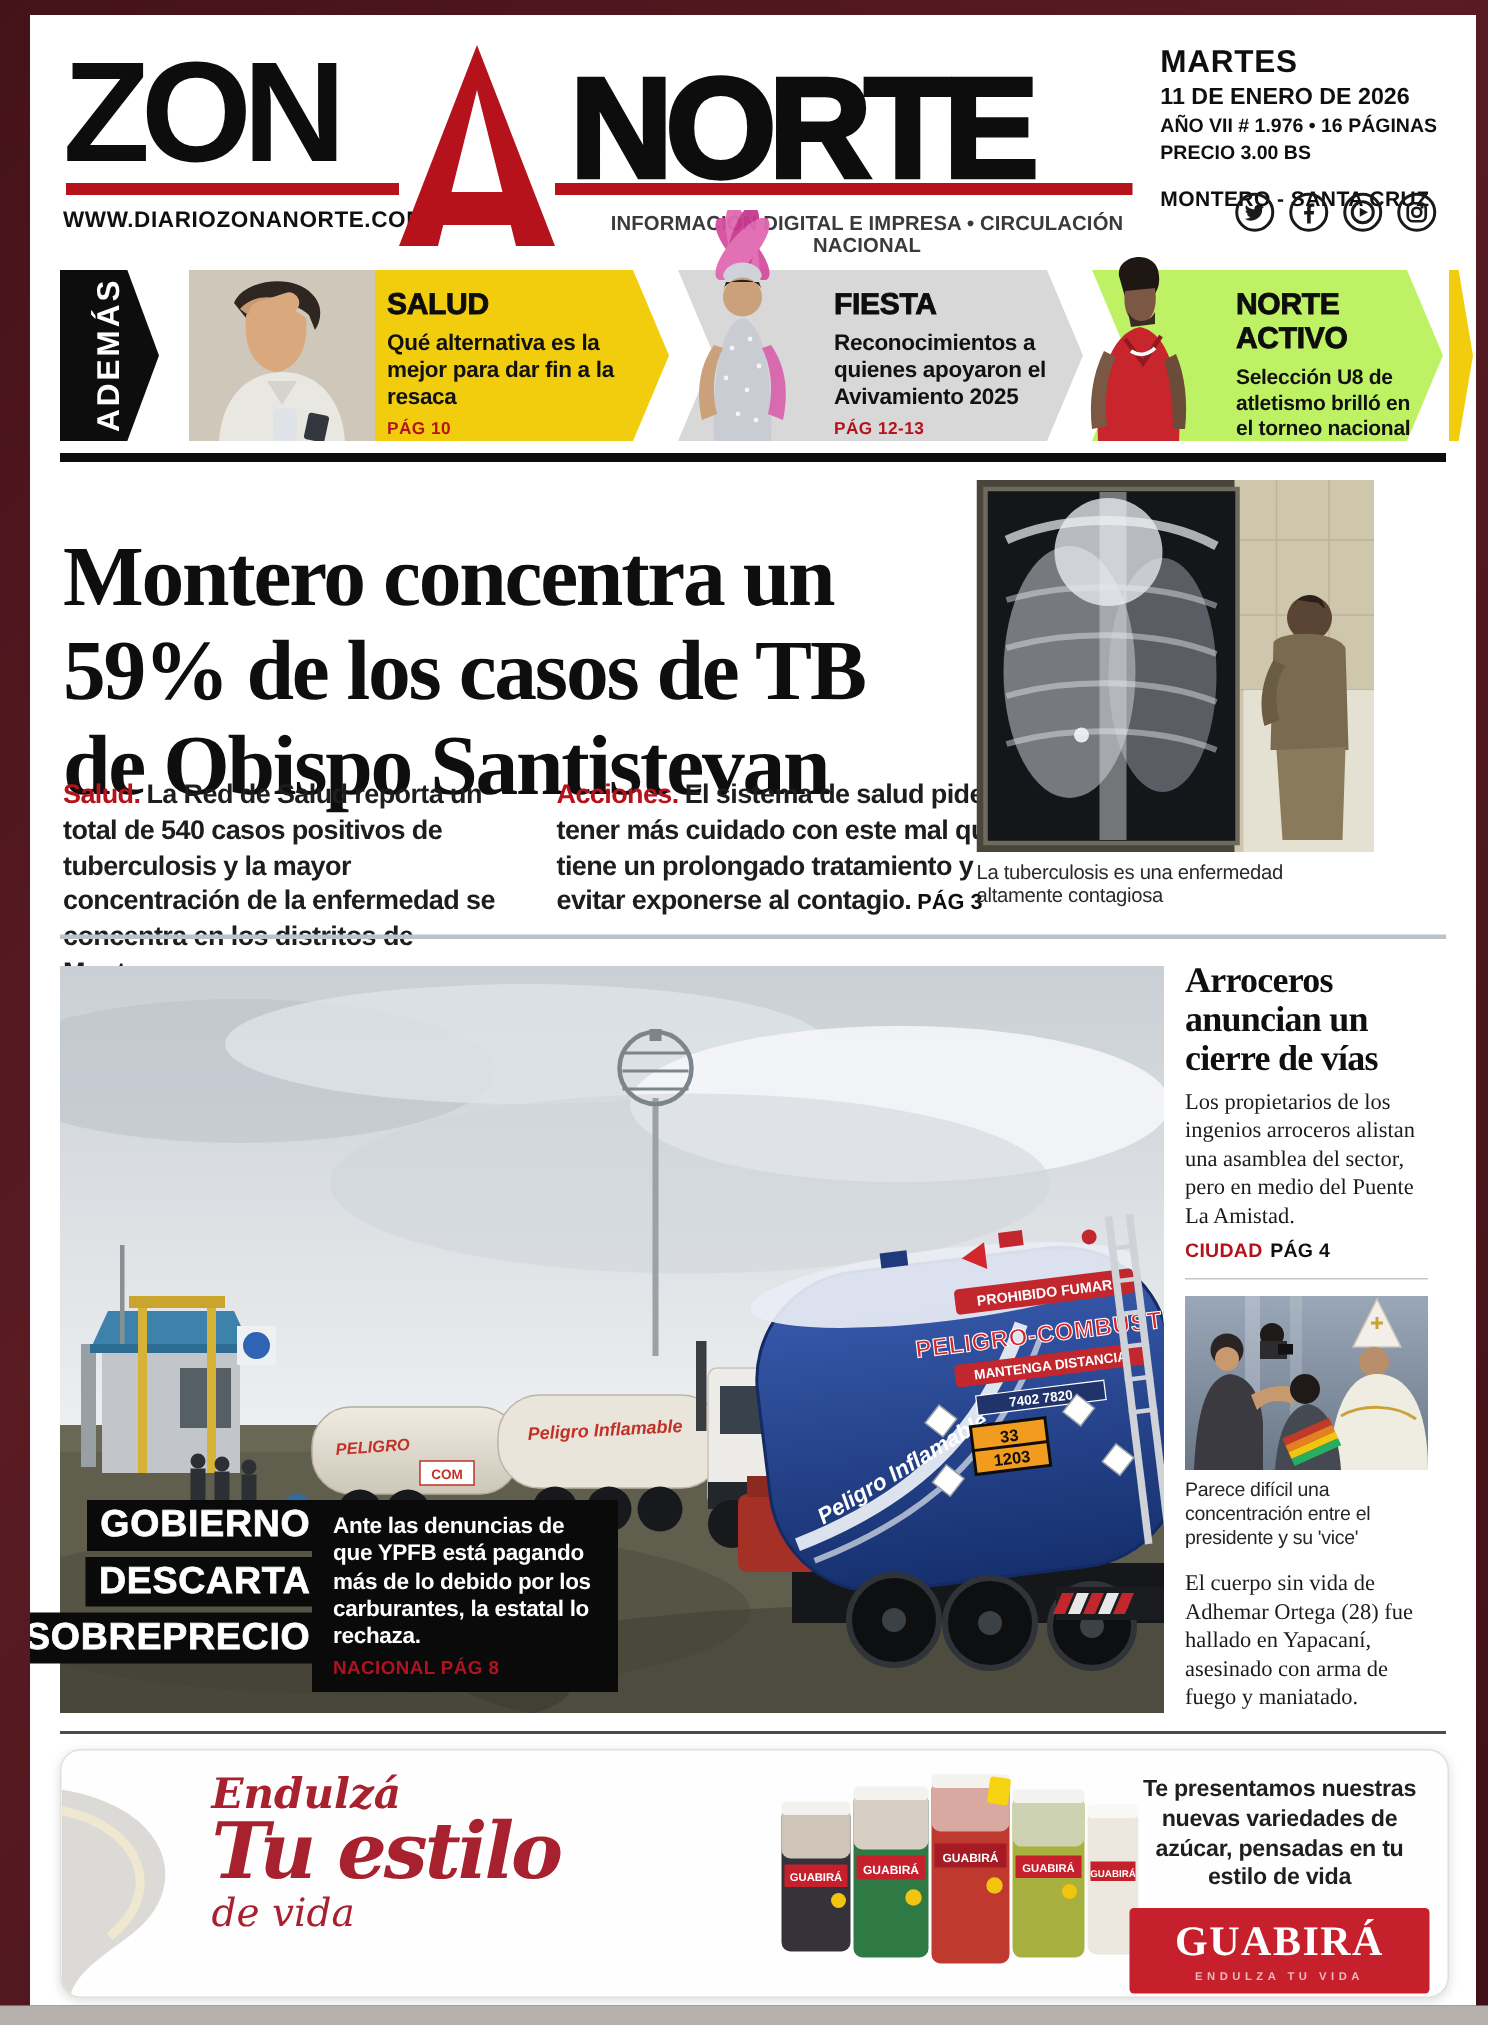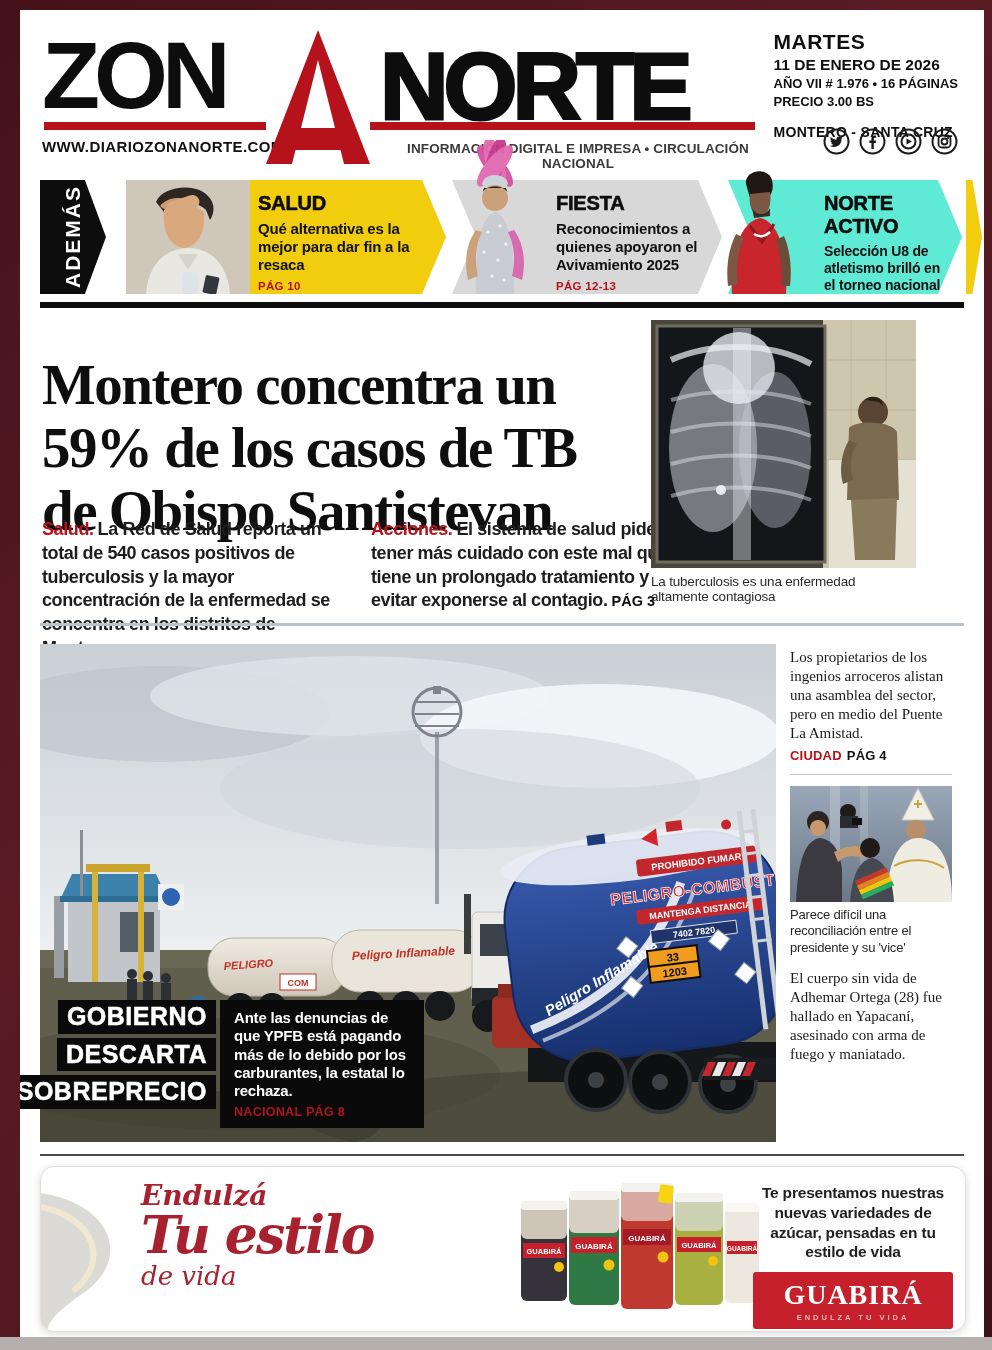--- a/index.html
+++ b/index.html
@@ -28,21 +28,21 @@
   
   .teasers{position:absolute;left:20px;top:170px;width:924px;height:114px}
   .ademas{position:absolute;left:0;top:0;width:66px;height:114px;background:#0d0d0d;
     clip-path:polygon(0 0,68% 0,100% 50%,68% 100%,0 100%);display:flex;align-items:center;justify-content:center}
   .ademas span{writing-mode:vertical-rl;transform:rotate(180deg);color:#fff;font-weight:700;font-size:21px;letter-spacing:2px}
   .teaser{position:absolute;top:0;height:114px}
   .t-first{clip-path:polygon(0 0,calc(100% - 24px) 0,100% 50%,calc(100% - 24px) 100%,0 100%)}
   .t-notch{clip-path:polygon(0 0,calc(100% - 24px) 0,100% 50%,calc(100% - 24px) 100%,0 100%,24px 50%)}
   .t1{left:86px;width:320px;background:#f2cd0e}
   .t2{left:412px;width:270px;background:#d8d8d8}
-  .t3{left:688px;width:234px;background:#5eead4}
+  .t3{left:688px;width:234px;background:#bef264}
   .chev-end{position:absolute;left:926px;top:0;width:16px;height:114px;background:#f2cd0e;clip-path:polygon(0 0,40% 0,100% 50%,40% 100%,0 100%)}
   .tz-photo{position:absolute;left:0;top:0;height:114px}
   .tz-text{position:absolute;top:12px}
   .t1 .tz-text{left:132px;width:166px}
   .t2 .tz-text{left:104px;width:146px}
   .t3 .tz-text{left:96px;width:118px}
   .kicker{font-size:20px;font-weight:700;letter-spacing:-.2px;color:#0d0d0d;-webkit-text-stroke:.6px #0d0d0d}
   .tz-line{margin-top:5px;font-size:15px;line-height:1.2;font-weight:700;letter-spacing:-.2px;color:#111}
   .t3 .tz-line{font-size:14px}
   .tz-pag{margin-top:6px;font-size:11.5px;font-weight:700;color:#b5121b;letter-spacing:.3px}
@@ -59,21 +59,21 @@
   .xray{position:absolute;left:631px;top:310px;width:265px}
   .xray svg{display:block}
   .xray-caption{margin-top:6px;font-size:13.5px;color:#2a2a2a;letter-spacing:-.2px}
   .thin-rule{position:absolute;left:20px;top:613px;width:924px;height:3px;background:#b9c3cb}
 
   
   .main-photo{position:absolute;left:20px;top:634px;width:736px;height:498px;background:#cdd2d6}
   .main-photo>svg{position:absolute;left:0;top:0}
   .ov-stack{position:absolute;left:0;top:356px;width:176px;display:flex;flex-direction:column;align-items:flex-end;gap:4px;z-index:5}
   .ov-stack div{background:#0a0a0a;color:#fff;font-weight:700;font-size:25px;letter-spacing:.5px;line-height:1.1;padding:3px 9px;-webkit-text-stroke:.5px #fff}
-  .ov-info{position:absolute;left:180px;top:356px;width:176px;background:#0a0a0a;color:#fff;padding:9px 14px;z-index:5}
+  .ov-info{position:absolute;left:168px;top:356px;width:176px;background:#0a0a0a;color:#fff;padding:9px 14px;z-index:5}
   .ov-info .txt{font-size:15px;font-weight:700;line-height:1.22;letter-spacing:-.2px}
   .ov-info .pag{margin-top:5px;font-size:12.5px;font-weight:700;color:#b01320;letter-spacing:.3px}
 
   .sidebar{position:absolute;left:770px;top:632px;width:162px;height:506px;overflow:hidden}
   .sb-title{font-family:"Liberation Serif",serif;font-weight:700;font-size:24px;line-height:1.08;letter-spacing:-.5px;color:#0f0f0f;margin:0}
   .sb-body{font-family:"Liberation Serif",serif;font-size:15px;line-height:1.27;color:#1b1b1b;margin:6px 0 0}
   .sb-tagrow{margin-top:5px;font-size:13px;font-weight:700;letter-spacing:.2px}
   .sb-tag{color:#b5121b;margin-right:5px}
   .sb-pag{color:#0f0f0f}
   .sb-div{border:none;border-top:1px solid #c7c7c7;margin:11px 0}
@@ -404,20 +404,21 @@
       <div>SOBREPRECIO</div>
     </div>
     <div class="ov-info">
       <div class="txt">Ante las denuncias de que YPFB está pagando más de lo debido por los carburantes, la estatal lo rechaza.</div>
       <div class="pag">NACIONAL PÁG 8</div>
     </div>
   </figure>
 
   <aside class="sidebar">
     <article>
+      <h2 class="sb-title">Arroceros anuncian un cierre de vías</h2>
       <p class="sb-body">Los propietarios de los ingenios arroceros alistan una asamblea del sector, pero en medio del Puente La Amistad.</p>
       <div class="sb-tagrow"><span class="sb-tag">CIUDAD</span><span class="sb-pag">PÁG 4</span></div>
     </article>
     <hr class="sb-div">
     <div class="sb-photo">
       <svg width="162" height="116" viewBox="0 0 162 116">
         <defs>
               <linearGradient id="cat" x1="0" y1="0" x2="0" y2="1">
                 <stop offset="0" stop-color="#9aa7b8"></stop>
                 <stop offset="1" stop-color="#6b7888"></stop>
@@ -441,21 +442,21 @@
         <circle cx="80" cy="62" r="10" fill="#1f1a18"></circle>
         <path d="M60 116 C62 88 70 74 82 72 C94 74 102 88 104 116 Z" fill="#454a52"></path>
         <g transform="rotate(-24 82 94)">
               <rect x="66" y="88" width="34" height="5" fill="#c0392b"></rect>
               <rect x="66" y="93" width="34" height="5" fill="#e67e22"></rect>
               <rect x="66" y="98" width="34" height="5" fill="#f1c40f"></rect>
               <rect x="66" y="103" width="34" height="5" fill="#27ae60"></rect>
             </g>
       </svg>
     </div>
-    <p class="sb-caption">Parece difícil una reconciliación entre el presidente y su 'vice'</p>
+    <p class="sb-caption">Parece difícil una concentración entre el presidente y su 'vice'</p>
     <article class="sb-s2">
       <p class="sb-body">El cuerpo sin vida de Adhemar Ortega (28) fue hallado en Yapacaní, asesinado con arma de fuego y maniatado.</p>
 
     </article>
   </aside>
 
   <div class="pre-ad-rule"></div>
 
   <section class="ad">
     <svg class="ad-blob" width="300" height="164" viewBox="0 0 300 164">

